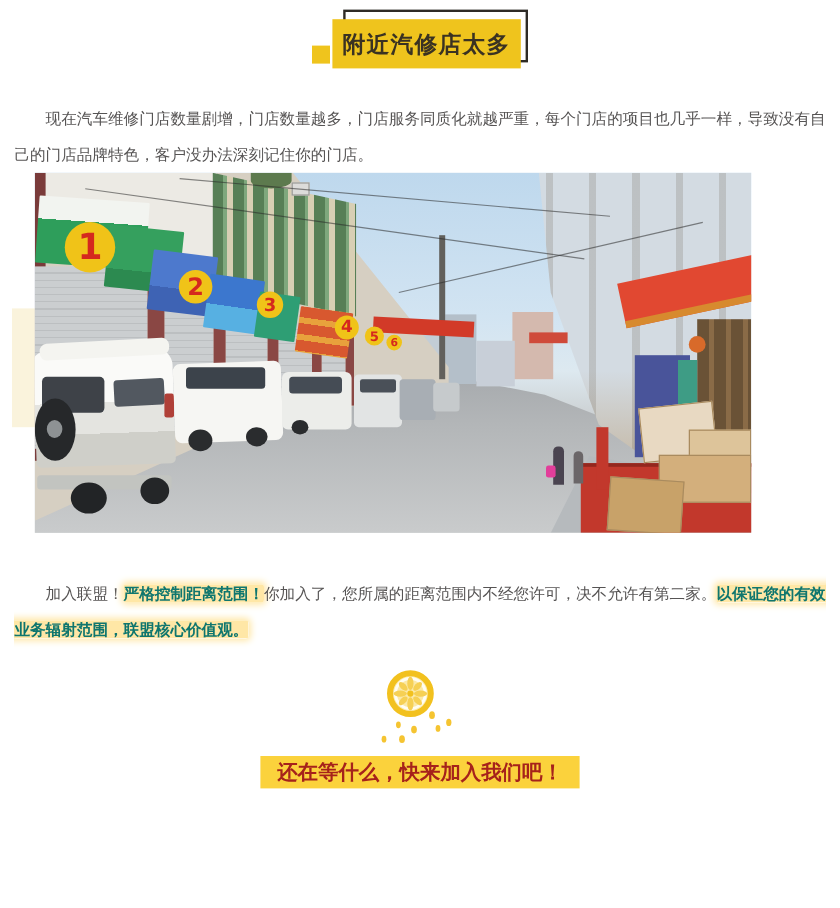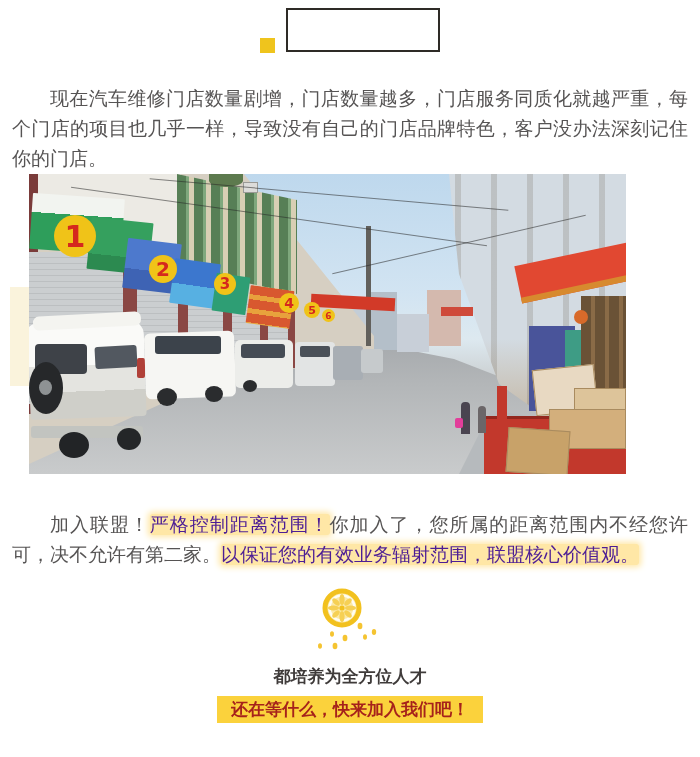--- a/index.html
+++ b/index.html
@@ -10,24 +10,24 @@
   }
   
   .title-sec { position:relative; height:70px; }
   .title-outline { position:absolute; left:286px; top:8px; width:154px; height:44px;
     background:#ffffff; border:2px solid #2e2b26; }
   .title-box { position:absolute; left:277px; top:16px; width:157px; height:41px;
     background:#efc41d; display:flex; align-items:center; justify-content:center; }
   .title-box span { font-size:19px; font-weight:bold; color:#3a3222; letter-spacing:1px; }
   .title-sq { position:absolute; left:260px; top:38px; width:15px; height:15px; background:#efc41d; }
   
-  .para { margin:14px 12px 0; font-size:19px; line-height:30px; color:#565454;
+  .para { margin:14px 12px 0; font-size:13px; line-height:30px; color:#565454;
     text-indent:2em; text-align:justify; }
   .para.p2 { margin-top:36px; }
-  .hl-red { color:#4c1d95; font-weight:normal; text-indent:0;
+  .hl-red { color:#0f766e; font-weight:bold; text-indent:0;
     background:#ffe7a6; box-shadow:0 0 6px 2px #ffe7a6; border-radius:2px; }
   
   .photo-wrap { position:relative; height:300px; }
   .accent-bar { position:absolute; left:10px; top:113px; width:20px; height:99px;
     background:#faf3dc; z-index:0; }
   .photo { position:absolute; left:29px; top:0; width:597px; height:300px; overflow:hidden; z-index:1;
     background:linear-gradient(180deg,#bed8ed 0%,#d2e4f2 40%,#dde9f0 55%,#c9cccd 70%); }
   .ab { position:absolute; }
   
   .road { left:0; top:0; width:597px; height:300px; z-index:1;
@@ -155,20 +155,23 @@
   .slogan { height:34px; line-height:34px; font-size:17px; font-weight:bold; color:#3f3b3a; }
   .slogan-bar-row { margin-top:2px; height:28px; }
   .slogan-bar { display:inline-block; background:#fbd23c; color:#a6221b; font-size:17px;
     font-weight:bold; line-height:27px; padding:0 14px; }
 </style>
 </head>
 <body>
 
 <div class="title-sec">
   <div class="title-outline"></div>
+  <div class="title-box">
+    <span>附近汽修店太多</span>
+  </div>
   <div class="title-sq"></div>
 </div>
 
 <p class="para">
   <span>现在汽车维修门店数量剧增，门店数量越多，门店服务同质化就越严重，每个门店的项目也几乎一样，导致没有自己的门店品牌特色，客户没办法深刻记住你的门店。</span>
 </p>
 
 <div class="photo-wrap">
   <div class="accent-bar"></div>
   <div class="photo">
@@ -284,17 +287,16 @@
       <ellipse cx="31" cy="50" rx="2.4" ry="3.2"></ellipse>
       <ellipse cx="51" cy="49" rx="2" ry="2.8"></ellipse>
       <ellipse cx="60" cy="44" rx="2.2" ry="3"></ellipse>
       <ellipse cx="6" cy="58" rx="2" ry="2.8"></ellipse>
       <ellipse cx="21" cy="58" rx="2.4" ry="3.2"></ellipse>
     </g>
   </svg>
 </div>
 
 <div class="slogans">
-  <div class="slogan">都培养为全方位人才</div>
   <div class="slogan-bar-row">
     <span class="slogan-bar">还在等什么，快来加入我们吧！</span>
   </div>
 </div>
 
 </body></html>

